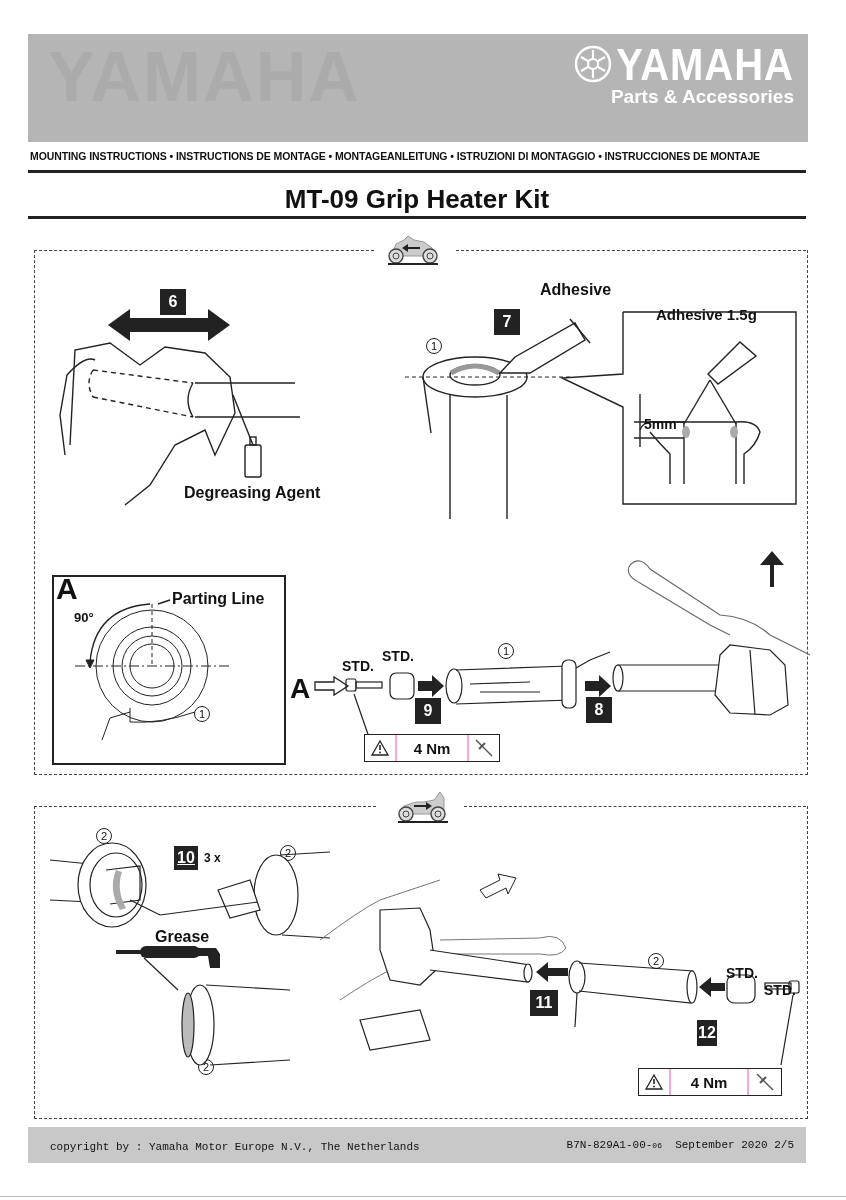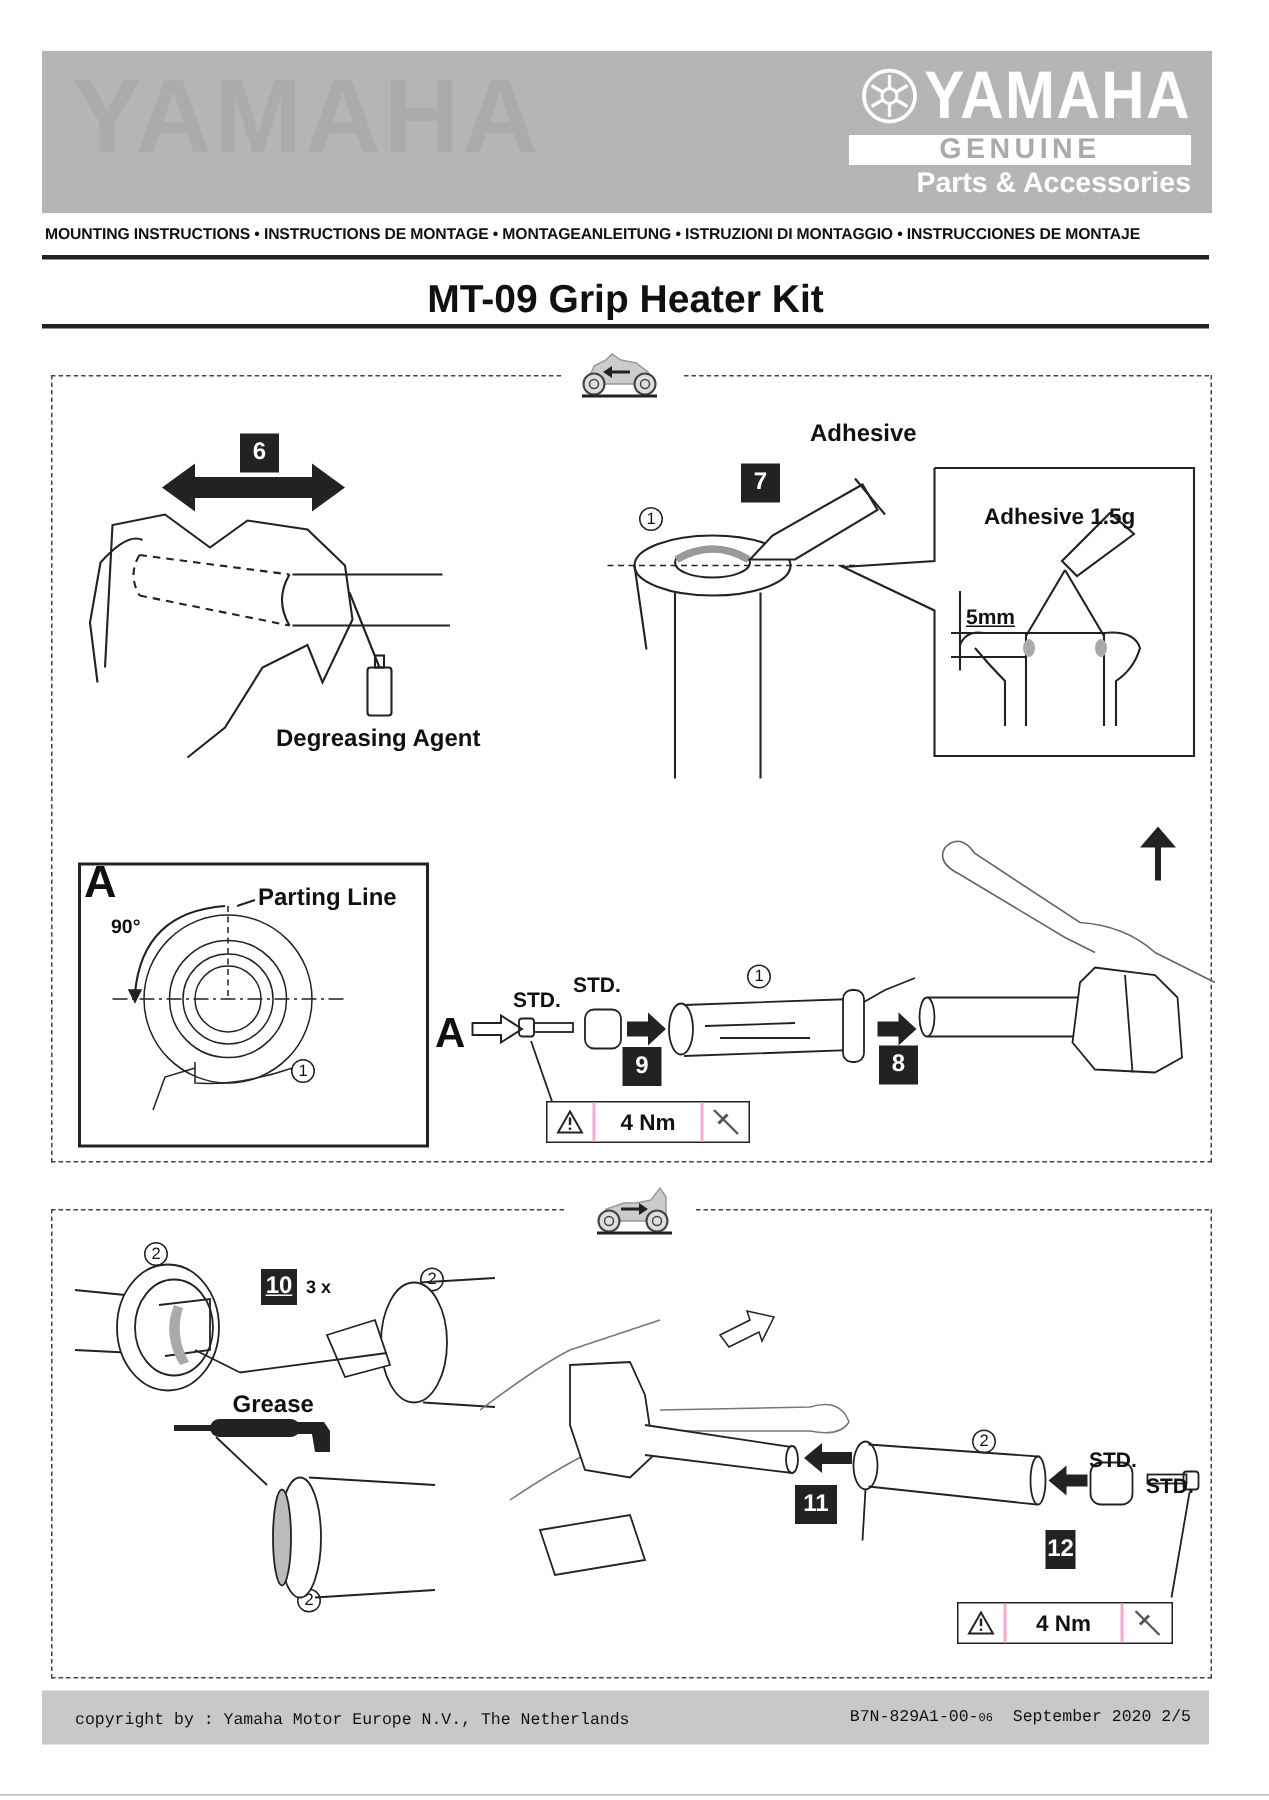--- a/index.html
+++ b/index.html
@@ -38,21 +38,20 @@
           <g stroke="#fff" stroke-width="2.2" fill="none">
             <line x1="19" y1="5" x2="19" y2="33"></line>
             <line x1="7" y1="12" x2="31" y2="26"></line>
             <line x1="31" y1="12" x2="7" y2="26"></line>
           </g>
           <circle cx="19" cy="19" r="5" fill="#b5b5b5" stroke="#fff" stroke-width="2"></circle>
         </svg>
       </span>
       <span class="brand-name">YAMAHA</span>
     </div>
-    <div class="genuine-bar">GENUINE</div>
     <div class="pa">Parts &amp; Accessories</div>
   </div>
 </div>
 
 <div class="abs lang-line">MOUNTING INSTRUCTIONS  •  INSTRUCTIONS DE MONTAGE  •  MONTAGEANLEITUNG  •  ISTRUZIONI DI MONTAGGIO  •  INSTRUCCIONES DE MONTAJE</div>
 <div class="abs rule" style="top:170px"></div>
 <div class="abs title">MT-09  Grip Heater Kit</div>
 <div class="abs rule" style="top:216px"></div>
 
 <div class="abs panel" style="left:34px;top:250px;width:772px;height:524px;border-top:none;"></div>
@@ -119,22 +118,22 @@
     <path d="M148 62 L180 30 L196 44 L158 72 Z" fill="#fff"></path>
     <line x1="150" y1="68" x2="124" y2="112"></line>
     <line x1="150" y1="68" x2="176" y2="112"></line>
     <line x1="80" y1="82" x2="80" y2="135"></line>
     <line x1="74" y1="110" x2="124" y2="110"></line>
     <line x1="74" y1="126" x2="124" y2="126"></line>
   </g>
   <ellipse cx="126" cy="120" rx="4" ry="6" fill="#aaa"></ellipse>
   <ellipse cx="174" cy="120" rx="4" ry="6" fill="#aaa"></ellipse>
 </svg>
-<div class="abs lbl" style="left:656px;top:336px;font-size:15px;">Adhesive 1.5g</div>
-<div class="abs lbl" style="left:644px;top:403px;font-size:14px;text-decoration:underline;">5mm</div>
+<div class="abs lbl" style="left:656px;top:306px;font-size:15px;">Adhesive 1.5g</div>
+<div class="abs lbl" style="left:644px;top:416px;font-size:14px;">5mm</div>
 
 <div class="abs" style="left:52px;top:575px;width:230px;height:186px;border:2px solid #222;"></div>
 <div class="abs" style="left:56px;top:572px;font-size:30px;font-weight:bold;">A</div>
 <div class="abs lbl" style="left:172px;top:590px;">Parting Line</div>
 <div class="abs lbl" style="left:74px;top:610px;font-size:13px;">90°</div>
 <div class="abs callout" style="left:194px;top:706px;">1</div>
 <svg style="left:80px;top:600px" width="190" height="150">
   <g fill="none" stroke="#222" stroke-width="1">
     <circle cx="72" cy="66" r="56"></circle>
     <circle cx="72" cy="66" r="39"></circle>

